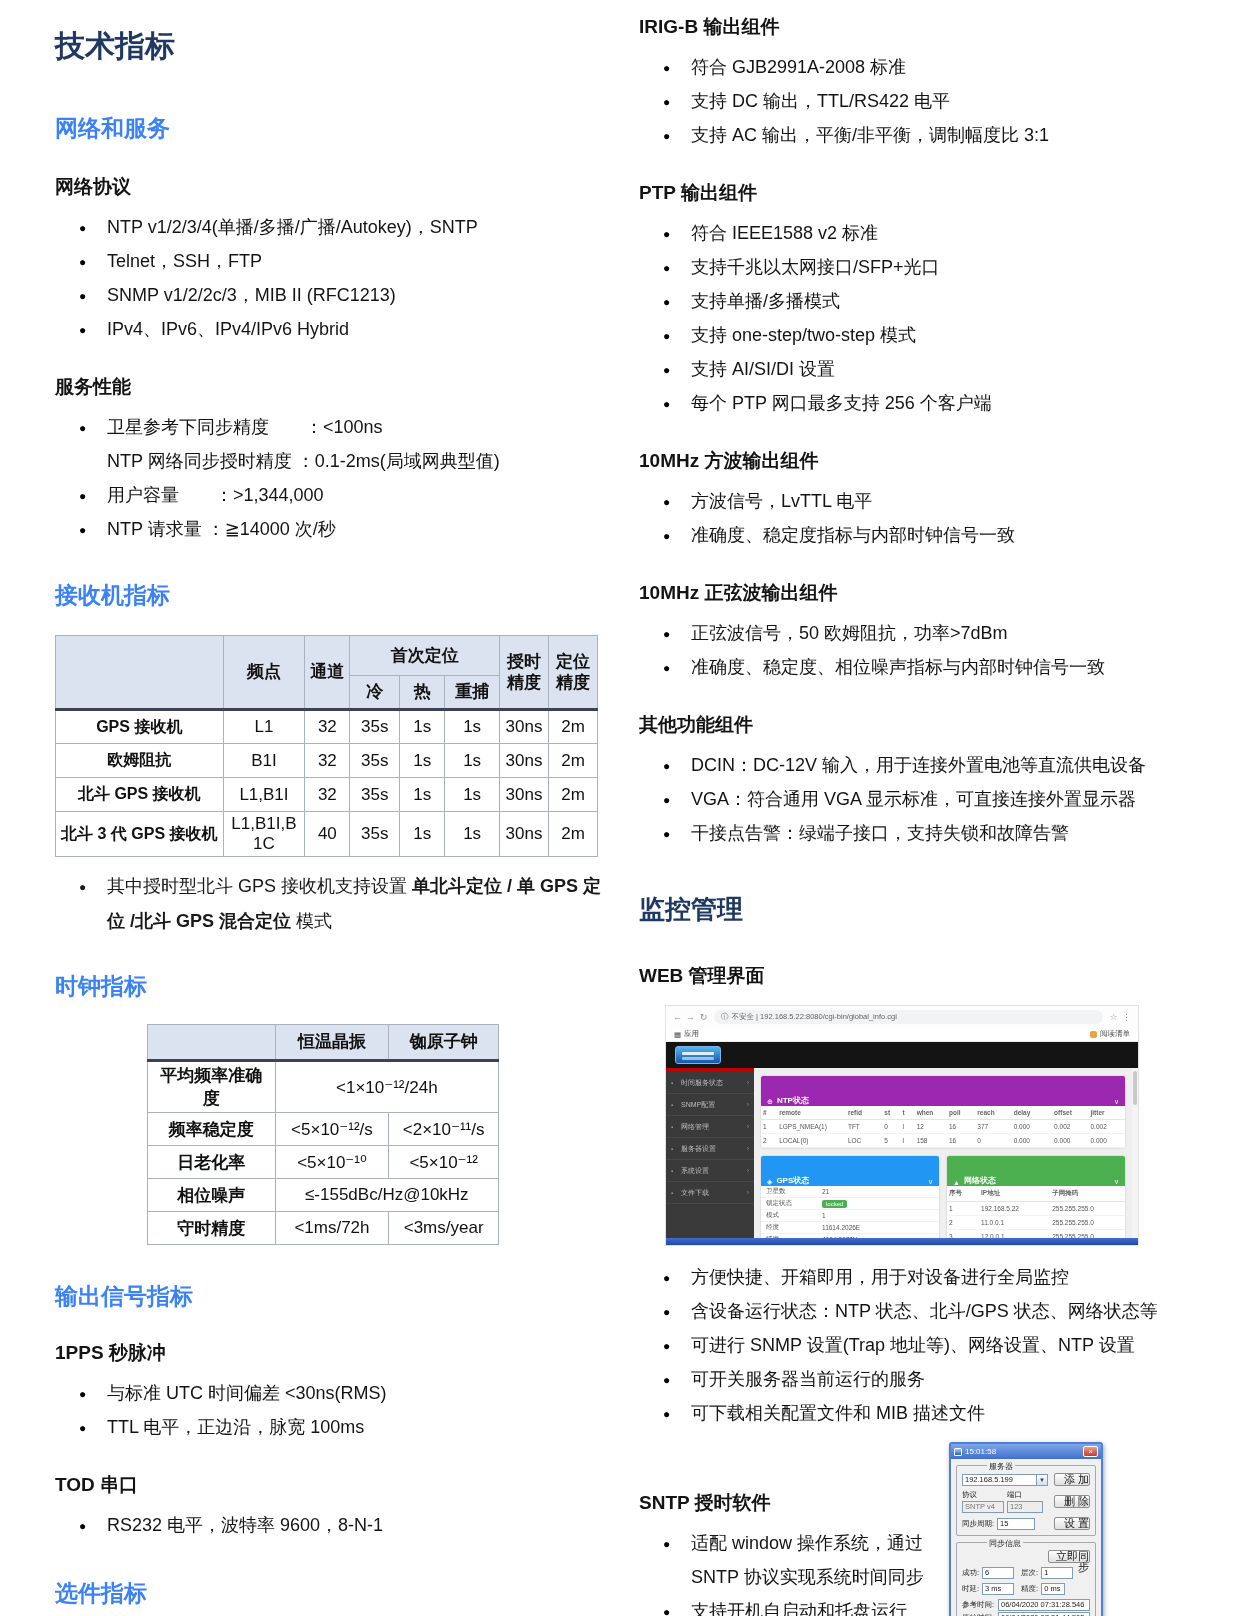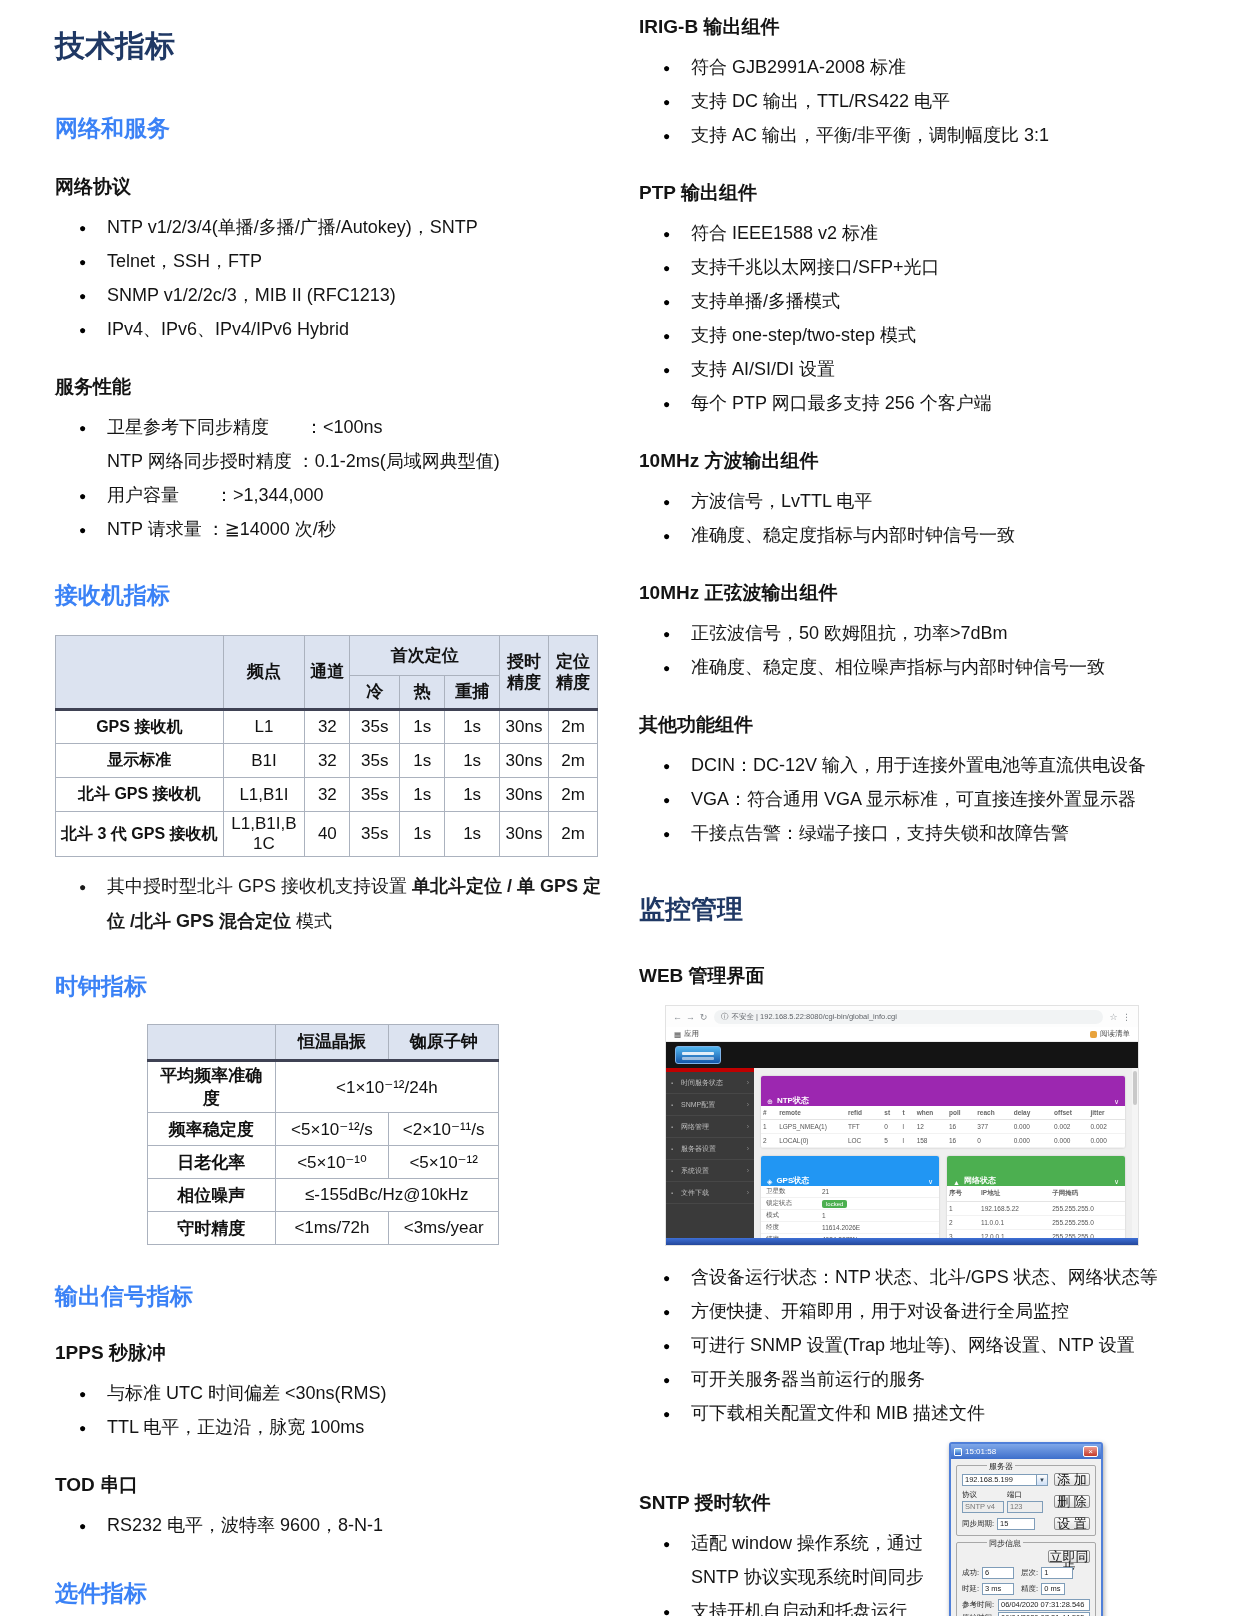--- a/index.html
+++ b/index.html
@@ -93,21 +93,21 @@
   .dlg-body { padding:6px 5px 6px; }
   .grp { border:1px solid #A8A8A8; border-radius:2px; position:relative; margin-bottom:6px; padding:7px 5px 5px; }
   .grp-label { position:absolute; top:-5px; left:6px; background:#F0F0F0; padding:0 2px; font-size:8px; color:#222;margin-left:24px; }
   .drow { display:flex; align-items:center; gap:3px; margin-bottom:4px; }
   .drow:last-child { margin-bottom:0; }
   .din { background:#fff; border:1px solid #7F9DB9; height:12px; line-height:10px; font-size:7.5px; padding:0 2px; color:#222; overflow:hidden; white-space:nowrap; }
   .din.dis { background:#EDEDED; color:#777; }
   .combo { display:flex; width:86px; flex:none; }
   .combo .din { flex:1; border-right:none; }
   .combo .arrow { width:12px; height:12px; background:linear-gradient(#FDFDFD,#CFE0F6); border:1px solid #7F9DB9; font-size:6px; line-height:11px; text-align:center; color:#345; }
-  .dbtn { width:36px; height:13px; flex:none; background:linear-gradient(#FDFDFD,#E0E0E0); border:1px solid #8E8E8E; border-radius:2px; font-size:13px; line-height:11px; text-align:center; color:#111; margin-left:auto; }
+  .dbtn { width:36px; height:13px; flex:none; background:linear-gradient(#FDFDFD,#E0E0E0); border:1px solid #8E8E8E; border-radius:2px; font-size:11px; line-height:11px; text-align:right; color:#111; margin-left:auto; }
   .dlabel { font-size:7.5px; color:#222; flex:none; }
   .stack { display:flex; flex-direction:column; gap:1px; }
   .trow { display:flex; align-items:center; gap:2px; margin-bottom:1px; }
   .trow .dlabel { width:34px; }
   .trow .din { flex:1; }
 </style>
 </head>
 <body>
 
 <div class="page">
@@ -169,21 +169,21 @@
               <td>GPS 接收机</td>
               <td>L1</td>
               <td>32</td>
               <td>35s</td>
               <td>1s</td>
               <td>1s</td>
               <td>30ns</td>
               <td>2m</td>
             </tr>
             <tr>
-              <td>显示标准</td>
+              <td>欧姆阻抗</td>
               <td>B1I</td>
               <td>32</td>
               <td>35s</td>
               <td>1s</td>
               <td>1s</td>
               <td>30ns</td>
               <td>2m</td>
             </tr>
             <tr>
               <td>北斗 GPS 接收机</td>
@@ -495,22 +495,22 @@
                 </div>
               </div>
             </div>
             <div class="vscroll"></div>
           </div>
           <div class="taskbar"></div>
         </div>
       </div>
 
       <ul class="bullets" style="margin-top:14px">
+          <li>方便快捷、开箱即用，用于对设备进行全局监控</li>
           <li>含设备运行状态：NTP 状态、北斗/GPS 状态、网络状态等</li>
-          <li>方便快捷、开箱即用，用于对设备进行全局监控</li>
           <li>可进行 SNMP 设置(Trap 地址等)、网络设置、NTP 设置</li>
           <li>可开关服务器当前运行的服务</li>
           <li>可下载相关配置文件和 MIB 描述文件</li>
         </ul>
 
       <div class="sntp-wrap">
         <div class="sntp-text">
           <h3 class="sub">SNTP 授时软件</h3>
           <ul class="bullets">
               <li>适配 window 操作系统，通过 SNTP 协议实现系统时间同步</li>

